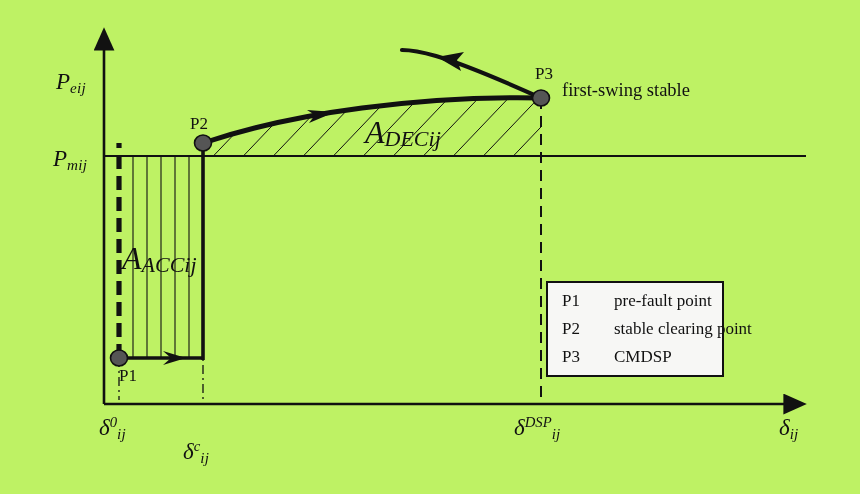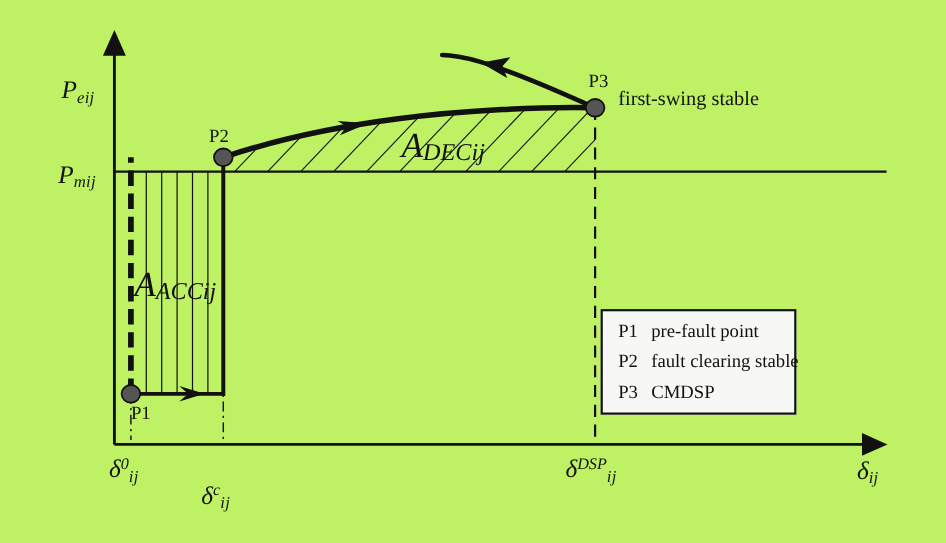--- a/index.html
+++ b/index.html
@@ -78,21 +78,21 @@
     font-size: 17px;
     color: #111111;
     white-space: nowrap;
   }
   .legend-key {
     position: absolute;
     left: 14px;
   }
   .legend-desc {
     position: absolute;
-    left: 44px;
+    left: 66px;
   }
 </style>
 </head>
 <body>
 
 <div id="figure">
 
   <svg width="860" height="494" viewBox="0 0 860 494">
     <defs>
       <clipPath id="clip-acc">
@@ -200,21 +200,21 @@
     <div>first-swing stable</div>
   </div>
 
   <div id="legend-box">
     <div class="legend-row" style="top:8px; left:0; width:100%;">
       <span class="legend-key">P1</span>
       <span class="legend-desc">pre-fault point</span>
     </div>
     <div class="legend-row" style="top:36px; left:0; width:100%;">
       <span class="legend-key">P2</span>
-      <span class="legend-desc">fault clearing stable</span>
+      <span class="legend-desc">stable clearing point</span>
     </div>
     <div class="legend-row" style="top:64px; left:0; width:100%;">
       <span class="legend-key">P3</span>
       <span class="legend-desc">CMDSP</span>
     </div>
   </div>
 
 </div>
 
 </body></html>

